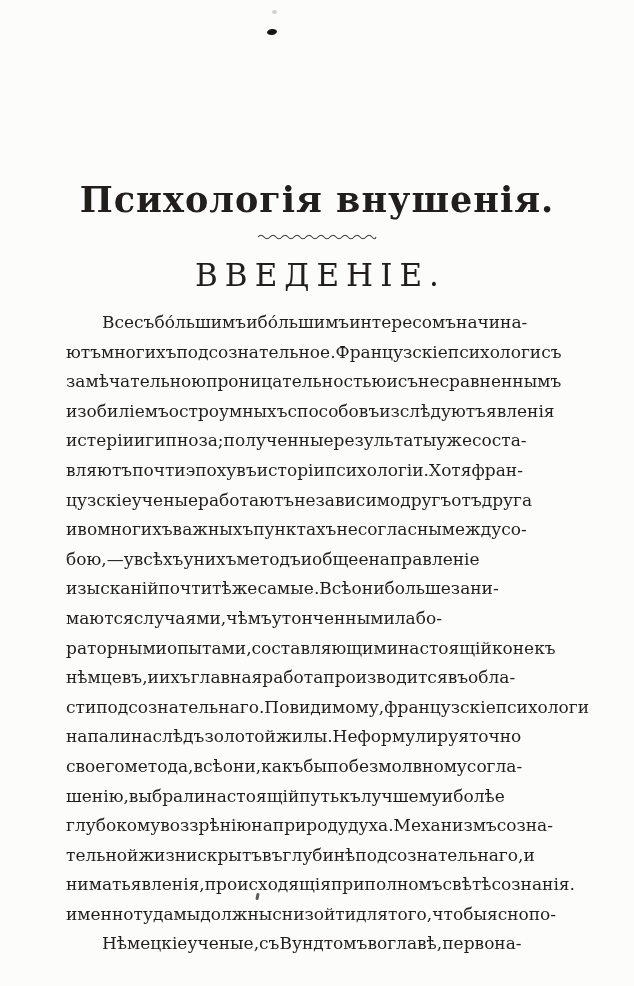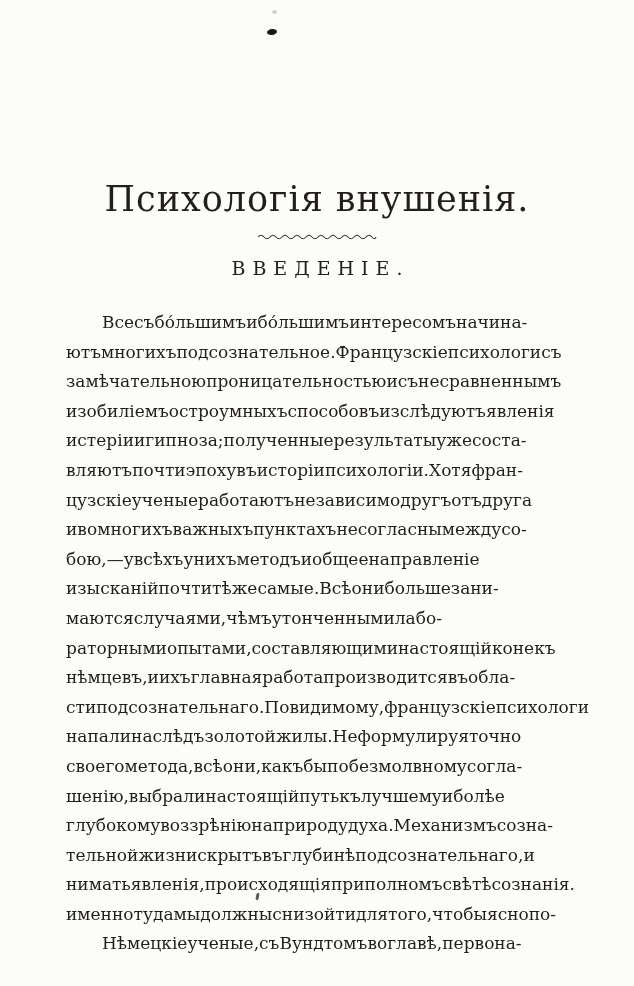--- a/index.html
+++ b/index.html
@@ -10,26 +10,26 @@
     color:#211e1b;
     font-family:"DejaVu Serif", serif;
     overflow:hidden;
   }
   .speck{position:absolute;background:#171412;}
   .speck-top{left:267px;top:29px;width:10px;height:6px;border-radius:50%;transform:rotate(-8deg);}
   .speck-faint{left:272px;top:10px;width:5px;height:4px;border-radius:50%;opacity:.18;}
   .speck-line{left:256px;top:893px;width:3px;height:7px;border-radius:2px;opacity:.7;transform:rotate(12deg);}
   .title{
     position:absolute;left:0;top:179px;width:100%;margin:0;
-    text-align:center;font-size:35px;font-weight:normal;letter-spacing:1px;
+    text-align:center;font-size:35px;font-weight:bold;letter-spacing:1px;
   }
   .ornament{position:absolute;top:231px;left:50%;transform:translateX(-50%);}
   .heading{
     position:absolute;left:0;top:257px;width:100%;margin:0;
-    text-align:center;font-size:19px;font-weight:normal;
+    text-align:center;font-size:31px;font-weight:normal;
     letter-spacing:7px;text-indent:7px;
   }
   .bodytext{
     position:absolute;left:66px;top:312px;width:504px;
   }
   .line{
     display:flex;justify-content:flex-start;align-items:baseline;
     height:29.6px;font-size:17px;white-space:nowrap;
   }
   .line.indent{padding-left:36px;}

